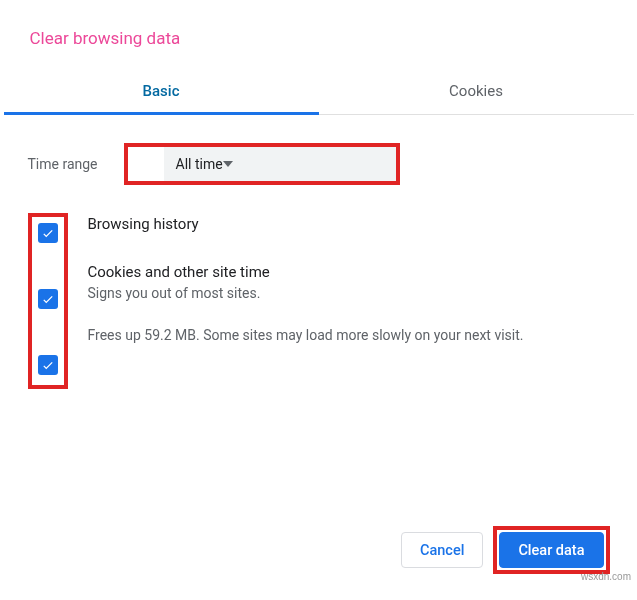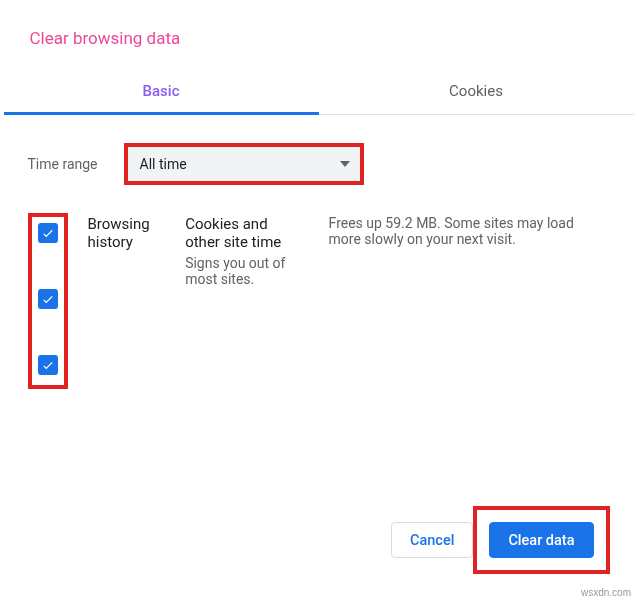--- a/index.html
+++ b/index.html
@@ -33,21 +33,21 @@
   .tab {
     flex: 1;
     text-align: center;
     padding: 14px 0 14px 0;
     font-size: 15px;
     color: #5f6368;
     cursor: pointer;
     position: relative;
   }
   .tab.active {
-    color: #8b5cf6;
+    color: #0369a1;
     font-weight: 500;
   }
   .tab.active::after {
     content: "";
     position: absolute;
     left: 0; right: 0; bottom: -1px;
     height: 3px;
     background: #1a73e8;
   }
   .row-timerange {
@@ -63,25 +63,26 @@
   .highlight-red {
     border: 4px solid #e02424;
     display: inline-block;
   }
   .select-box {
     width: 232px;
     height: 34px;
     background: #f1f3f4;
     display: flex;
     align-items: center;
-    justify-content: space-between;
+    justify-content: flex-start;
     padding: 0 10px 0 12px;
     font-size: 14px;
     color: #202124;
     cursor: pointer;
+    margin-left: 36px;
   }
   .caret {
     width: 0; height: 0;
     border-left: 5px solid transparent;
     border-right: 5px solid transparent;
     border-top: 6px solid #5f6368;
   }
   .options {
     margin-top: 28px;
     display: flex;
@@ -100,39 +101,39 @@
     background: #1a73e8;
     border-radius: 3px;
     display: flex;
     align-items: center;
     justify-content: center;
     cursor: pointer;
   }
   .checkbox svg { width: 14px; height: 14px; }
   .option-texts {
     display: flex;
-    flex-direction: row;
+    flex-direction: column;
     gap: 26px;
     padding-top: 2px;
   }
   .option-item .opt-title {
     font-size: 15px;
     color: #202124;
     margin-bottom: 4px;
   }
   .option-item .opt-desc {
     font-size: 14px;
     color: #5f6368;
   }
   .footer {
     position: absolute;
     right: 24px;
     bottom: 24px;
     display: flex;
-    gap: 0;
+    gap: 10px;
     align-items: center;
   }
   .btn {
     height: 36px;
     padding: 0 18px;
     font-size: 14.5px;
     border-radius: 4px;
     cursor: pointer;
     display: flex;
     align-items: center;
@@ -144,27 +145,27 @@
     background: #fff;
     border: 1px solid #dadce0;
   }
   .btn-clear {
     color: #fff;
     background: #1a73e8;
     border: 1px solid #1a73e8;
   }
   .clear-wrap {
     border: 4px solid #e02424;
-    padding: 12px;
+    padding: 2px;
     display: inline-block;
   }
   .watermark {
     position: absolute;
     right: 6px;
-    bottom: 2px;
+    bottom: 18px;
     font-size: 10px;
     color: #999;
     font-family: Arial, sans-serif;
   }
 </style>
 </head>
 <body>
 
 <div class="dialog">
 

